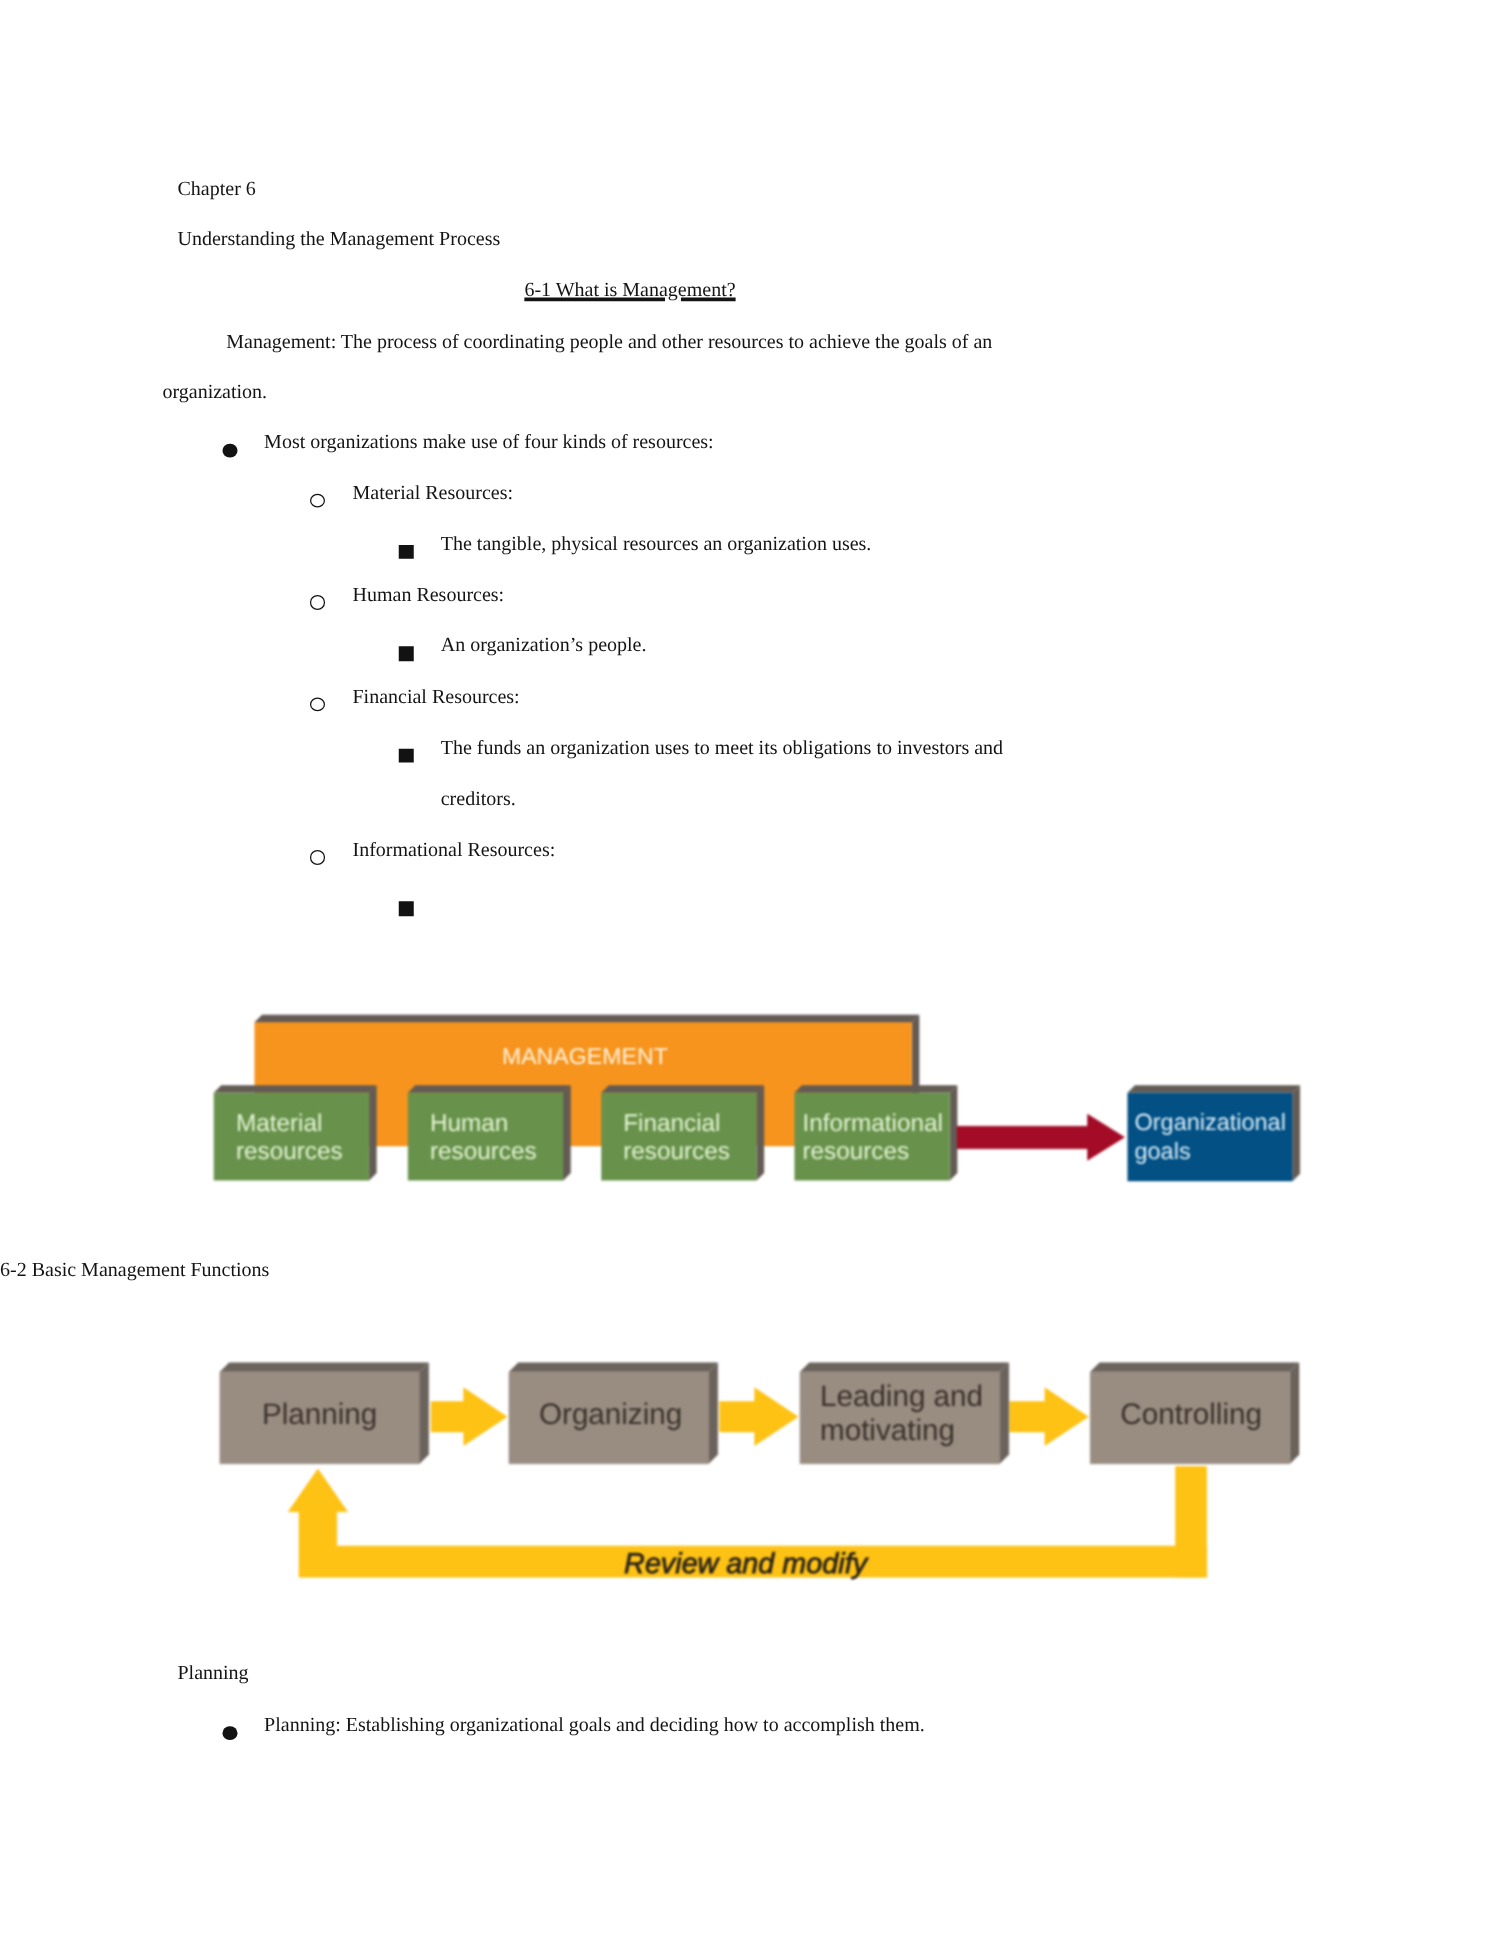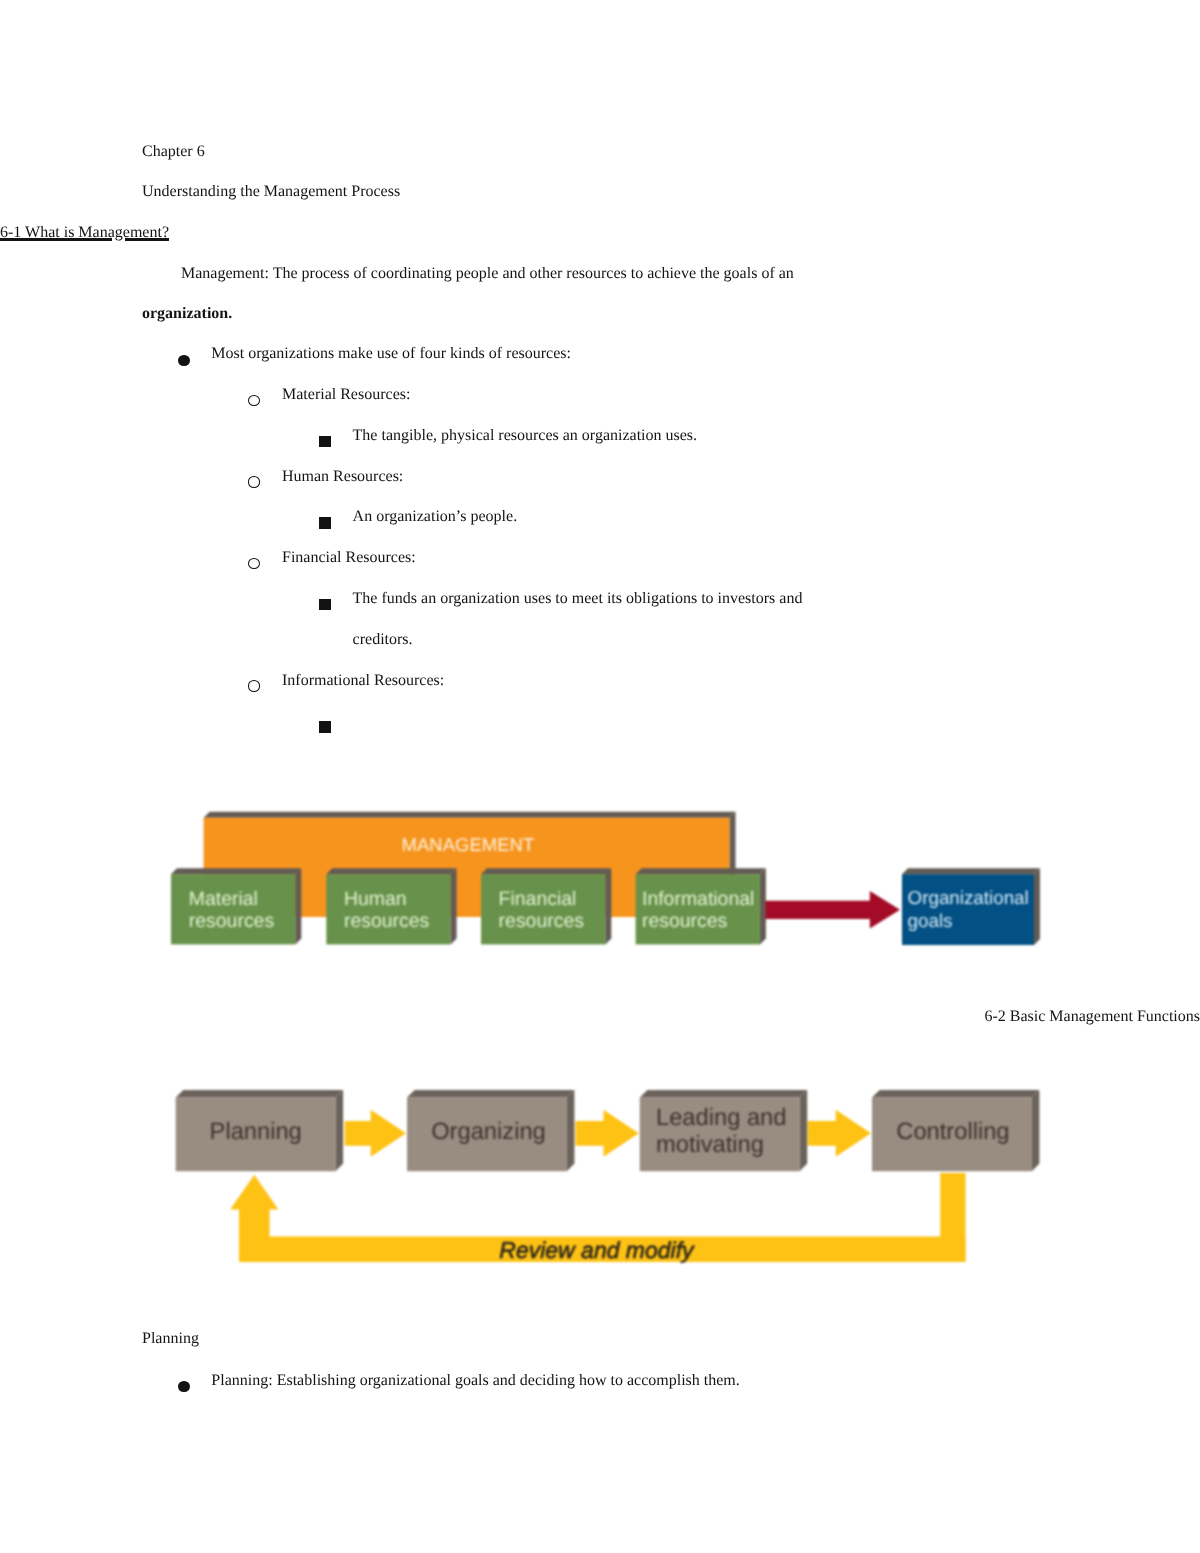--- a/index.html
+++ b/index.html
@@ -25,42 +25,42 @@
   .fig svg{position:absolute;left:0;top:0;display:block;}
   .lbl{position:absolute;font-family:"Liberation Sans",sans-serif;white-space:pre;line-height:23px;
        transform:translateZ(0);}
 </style>
 </head>
 <body>
 
 <div class="page">
   <div class="ln" style="left:142px;top:144.47px;">Chapter 6</div>
   <div class="ln" style="left:142px;top:184.37px;">Understanding the Management Process</div>
-  <div class="ln" style="left:0;width:1008px;top:224.97px;text-align:left;"><span class="u">6-1 What is Management?</span></div>
+  <div class="ln" style="left:0;width:1008px;top:224.97px;text-align:center;"><span class="u">6-1 What is Management?</span></div>
   <div class="ln" style="left:142px;top:265.87px;margin-left:39px;">Management: The process of coordinating people and other resources to achieve the goals of an</div>
-  <div class="ln" style="left:142px;top:306.27px;font-weight:bold;">organization.</div>
+  <div class="ln" style="left:130px;top:306.27px;">organization.</div>
   <div class="mk mk-disc" style="left:178.2px;top:354.6px"></div>
   <div class="ln" style="left:211.3px;top:346.27px">Most organizations make use of four kinds of resources:</div>
   <div class="mk mk-circle" style="left:248.3px;top:394.89px"></div>
   <div class="ln" style="left:282.0px;top:387.06px">Material Resources:</div>
   <div class="mk mk-square" style="left:319.2px;top:435.78px"></div>
   <div class="ln" style="left:352.6px;top:427.85px">The tangible, physical resources an organization uses.</div>
   <div class="mk mk-circle" style="left:248.3px;top:476.47px"></div>
   <div class="ln" style="left:282.0px;top:468.64px">Human Resources:</div>
   <div class="mk mk-square" style="left:319.2px;top:517.36px"></div>
   <div class="ln" style="left:352.6px;top:509.43px">An organization’s people.</div>
   <div class="mk mk-circle" style="left:248.3px;top:558.05px"></div>
   <div class="ln" style="left:282.0px;top:550.22px">Financial Resources:</div>
   <div class="mk mk-square" style="left:319.2px;top:598.94px"></div>
   <div class="ln" style="left:352.6px;top:591.01px">The funds an organization uses to meet its obligations to investors and</div>
   <div class="ln" style="left:352.6px;top:631.8px">creditors.</div>
   <div class="mk mk-circle" style="left:248.3px;top:680.42px"></div>
   <div class="ln" style="left:282.0px;top:672.59px">Informational Resources:</div>
   <div class="mk mk-square" style="left:319.2px;top:721.31px"></div>
-  <div class="ln" style="left:0;width:1200px;top:1008.57px;text-align:right;">6-2 Basic Management Functions</div>
+  <div class="ln" style="left:0;width:1200px;top:1008.57px;text-align:left;">6-2 Basic Management Functions</div>
   <div class="ln" style="left:142px;top:1330.67px;">Planning</div>
   <div class="mk mk-disc" style="left:178.2px;top:1381.4px"></div>
   <div class="ln" style="left:211.3px;top:1373.07px;">Planning: Establishing organizational goals and deciding how to accomplish them.</div>
   <div class="fig" id="figure-1" style="left:165.0px;top:805.0px;width:890.0px;height:150.0px">
     <svg width="890.0" height="150.0" viewBox="0 0 890.0 150.0">
       <g>
           <polygon points="38.6,12.8 44.6,6.8 570.5,6.8 564.5,12.8" fill="#635B54"></polygon>
           <polygon points="564.5,12.8 570.5,6.8 570.5,106.0 564.5,112.0" fill="#635B54"></polygon>
           <rect x="38.6" y="12.8" width="525.9" height="99.2" fill="#F6941E"></rect>
         </g>

